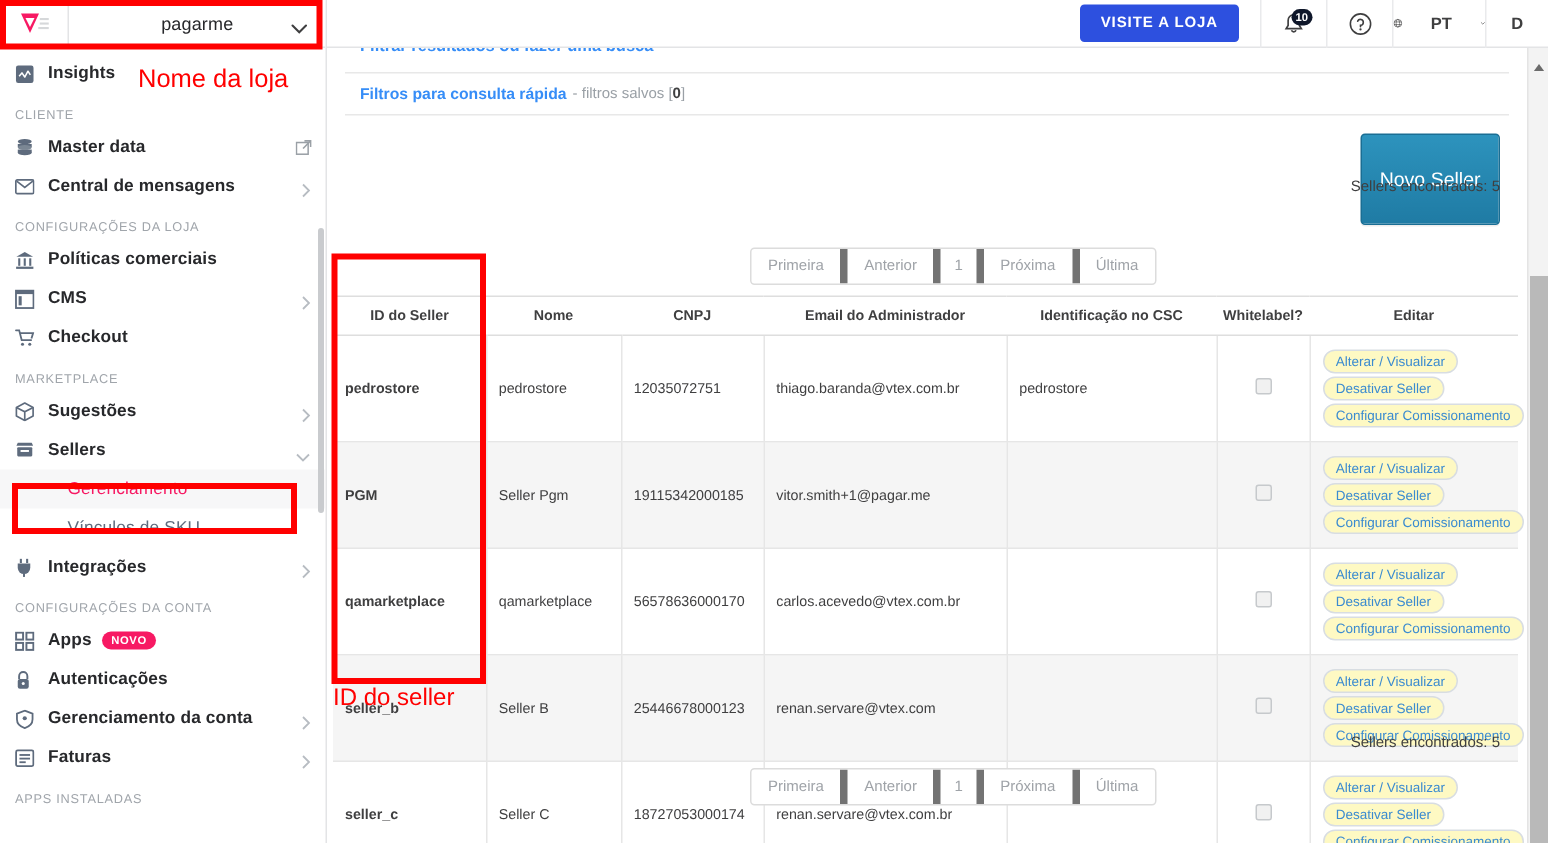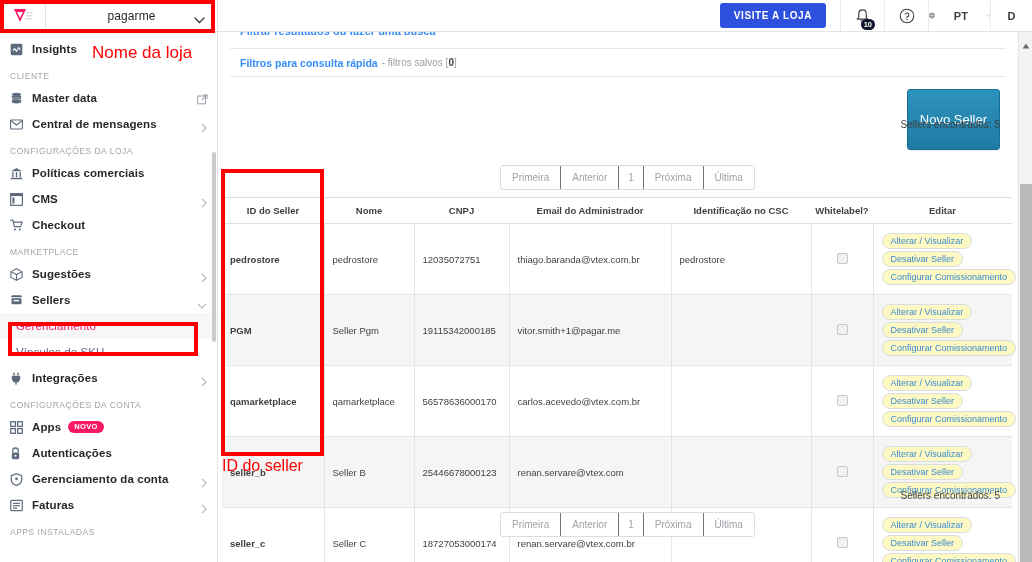--- a/index.html
+++ b/index.html
@@ -53,21 +53,21 @@
     letter-spacing: .1px; white-space: nowrap;
   }
   .nav-item .chev { position: absolute; right: 10px; top: 8px; }
   .nav-ext { position: absolute; right: 9px; top: 6px; }
   .nav-section {
     font-size: 8.5px; color: #a0a5ab; letter-spacing: .5px;
     padding: 9px 0 4px 10px; font-weight: 400; text-transform: uppercase;
   }
   .nav-sub {
     display: flex; align-items: center; height: 26px;
-    padding-left: 16px; cursor: pointer; text-align: right;
+    padding-left: 45px; cursor: pointer; text-align: right;
   }
   .nav-sub-label { font-size: 11.5px; color: #5e6b7d; letter-spacing: .1px; }
   .nav-sub.active { background: #f7f7f8; }
   .nav-sub.active .nav-sub-label { color: #f71963; }
   .badge-novo {
     margin-left: 7px; background: #f71963; color: #fff;
     font-size: 7.5px; font-weight: bold; letter-spacing: .4px;
     padding: 2px 6px 2px 6px; border-radius: 8px; line-height: 1;
   }
 
@@ -89,21 +89,21 @@
   .tb-cell {
     width: 44px; height: 32px; display: flex; align-items: center;
     justify-content: center; border-left: 1px solid #e9eaec; cursor: pointer;
     position: relative;
   }
   .tb-cell.lang { width: 62px; gap: 19px; }
   .tb-cell.avatar { width: 42px; border-left: 1px solid #e9eaec; }
   .lang-txt { font-size: 11px; font-weight: bold; color: #3f3f40; }
   .avatar-txt { font-size: 11px; font-weight: bold; color: #3f3f40; }
   .notif-badge {
-    position: absolute; top: 19px; right: 9px; background: #0f172a; color: #fff;
+    position: absolute; top: 6px; right: 9px; background: #0f172a; color: #fff;
     font-size: 7.5px; font-weight: bold; border-radius: 8px;
     padding: 1px 3px; line-height: 1.2; min-width: 13px; text-align: center;
   }
 
   
   .content {
     position: absolute; top: 32px; left: 0; right: 14px; bottom: 0;
     overflow: hidden; background: #fff;
   }
   .filter-strip {
@@ -133,21 +133,21 @@
   .found-top {
     position: absolute; right: 18px; top: 42px;
     font-size: 10px; color: #3f3f40;
   }
   .pager {
     display: flex; border: 1px solid #dcdcdc; border-radius: 3px;
     overflow: hidden; width: max-content; background: #fff;
   }
   .pager div {
     font-size: 10px; color: #9fa3a8; padding: 5px 11px;
-    border-right: 1px solid #737373; cursor: pointer; line-height: 1.3;
+    border-right: 5px solid #737373; cursor: pointer; line-height: 1.3;
   }
   .pager div:last-child { border-right: none; }
   .pager div.num { padding: 5px 9px; }
   .pager-top { position: absolute; left: 282px; top: 133px; }
   .pager-bot { position: absolute; left: 282px; top: 480px; }
 
   
   table.sellers {
     width: 790px; margin: 0 0 0 4px; border-collapse: collapse;
     table-layout: fixed; background: #fff;

